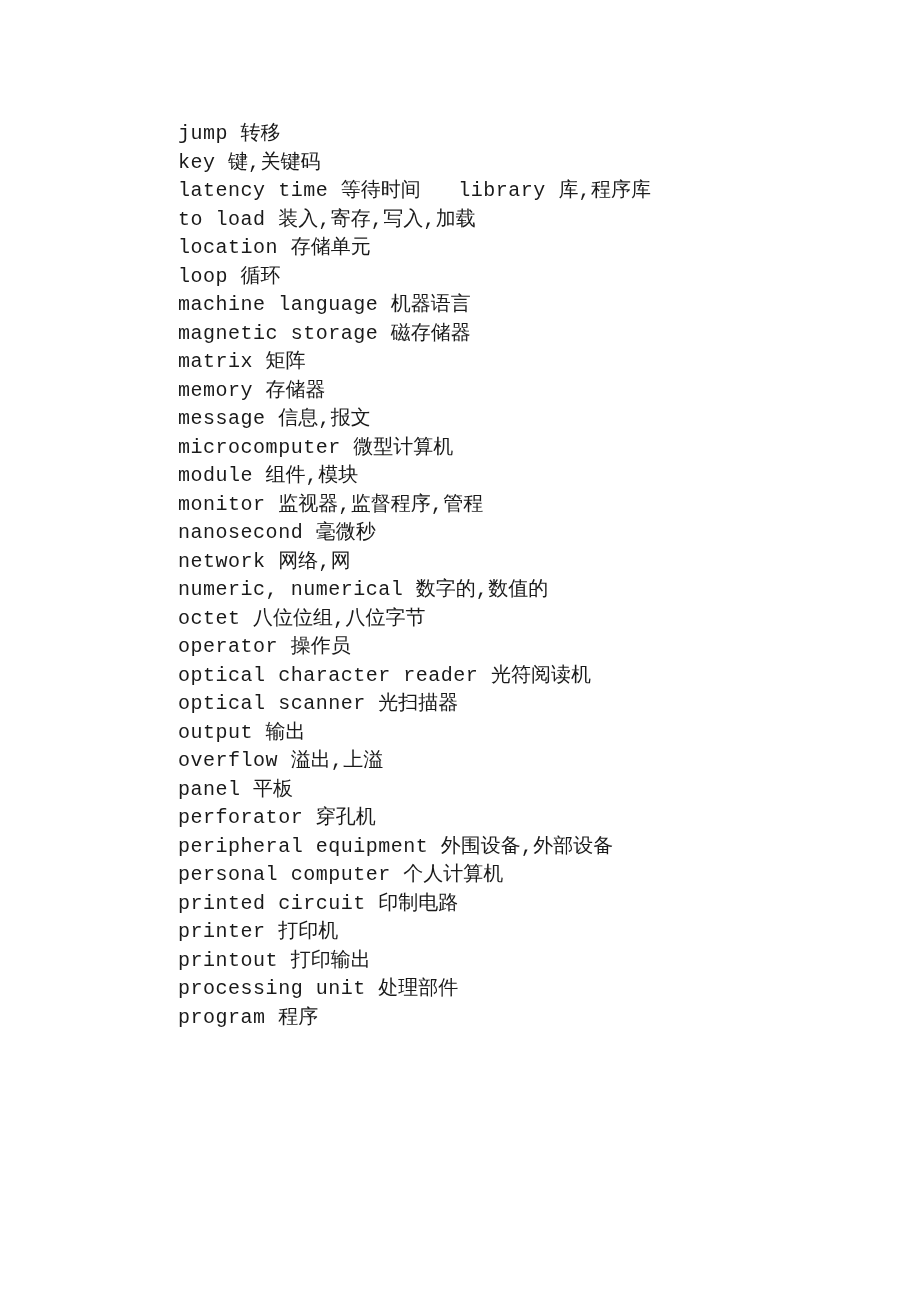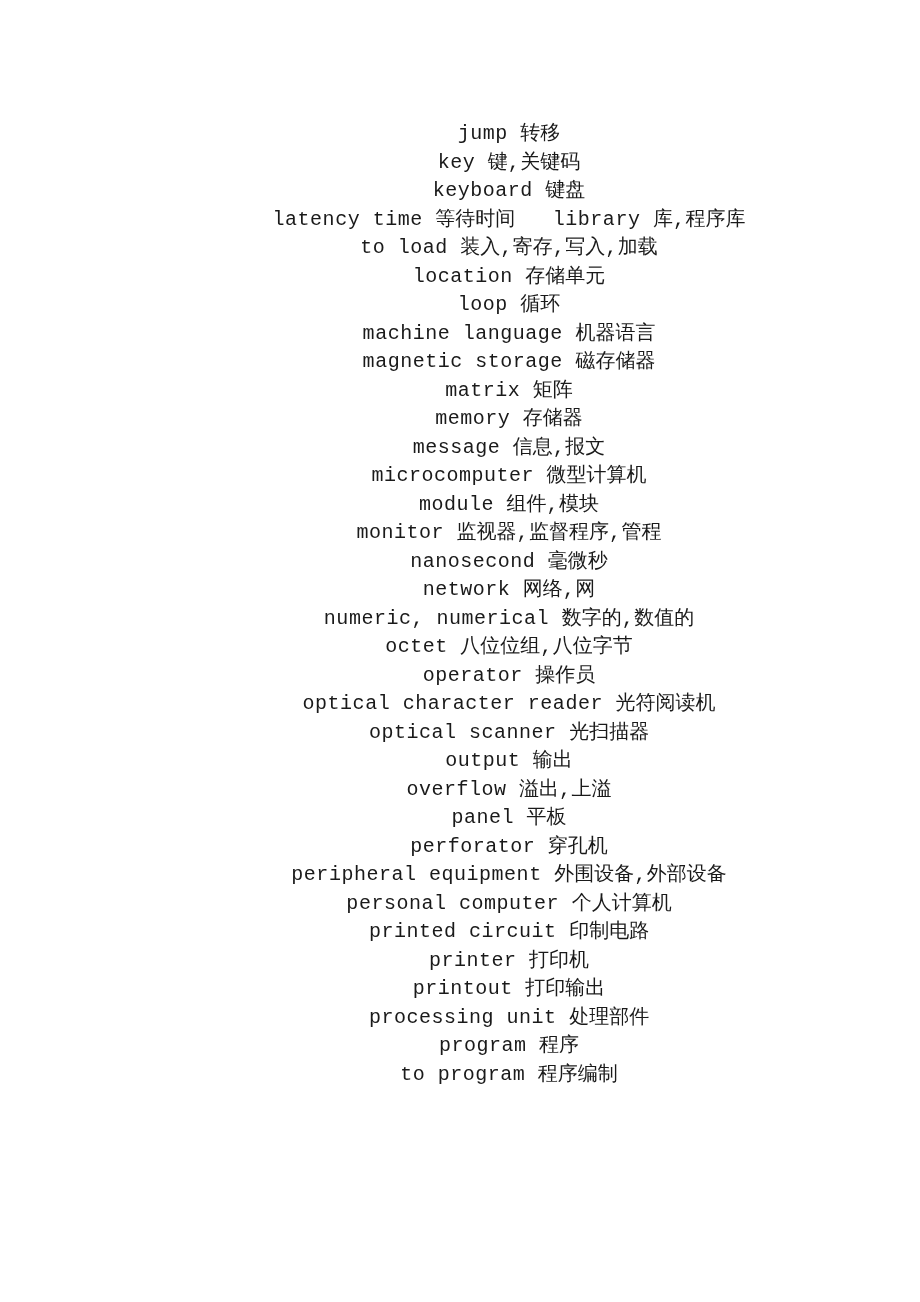--- a/index.html
+++ b/index.html
@@ -10,39 +10,37 @@
     height: 1302px;
     font-family: "SimSun", "宋体", "Courier New", monospace;
     font-size: 20px;
     color: #1a1a1a;
     line-height: 1.4;
   }
   .page {
     padding-top: 120px;
     padding-left: 178px;
     padding-right: 80px;
-    text-align: center;
   }
   .line {
     white-space: pre;
     margin-bottom: 0.5px;
   }
   .en {
     font-family: "Courier New", monospace;
     letter-spacing: 0.5px;
   }
 </style>
 </head>
 <body>
 
 <div class="page">
   <div id="list">
       <div class="line"><span class="en">j</span><span class="en">u</span><span class="en">m</span><span class="en">p</span><span class="en"> </span>转移</div>
       <div class="line"><span class="en">k</span><span class="en">e</span><span class="en">y</span><span class="en"> </span>键<span class="en">,</span>关键码</div>
-      <div class="line"><span class="en">k</span><span class="en">e</span><span class="en">y</span><span class="en">b</span><span class="en">o</span><span class="en">a</span><span class="en">r</span><span class="en">d</span><span class="en"> </span>键盘</div>
       <div class="line"><span class="en">l</span><span class="en">a</span><span class="en">t</span><span class="en">e</span><span class="en">n</span><span class="en">c</span><span class="en">y</span><span class="en"> </span><span class="en">t</span><span class="en">i</span><span class="en">m</span><span class="en">e</span><span class="en"> </span>等待时间<span class="en"> </span><span class="en"> </span><span class="en"> </span><span class="en">l</span><span class="en">i</span><span class="en">b</span><span class="en">r</span><span class="en">a</span><span class="en">r</span><span class="en">y</span><span class="en"> </span>库<span class="en">,</span>程序库</div>
       <div class="line"><span class="en">t</span><span class="en">o</span><span class="en"> </span><span class="en">l</span><span class="en">o</span><span class="en">a</span><span class="en">d</span><span class="en"> </span>装入<span class="en">,</span>寄存<span class="en">,</span>写入<span class="en">,</span>加载</div>
       <div class="line"><span class="en">l</span><span class="en">o</span><span class="en">c</span><span class="en">a</span><span class="en">t</span><span class="en">i</span><span class="en">o</span><span class="en">n</span><span class="en"> </span>存储单元</div>
       <div class="line"><span class="en">l</span><span class="en">o</span><span class="en">o</span><span class="en">p</span><span class="en"> </span>循环</div>
       <div class="line"><span class="en">m</span><span class="en">a</span><span class="en">c</span><span class="en">h</span><span class="en">i</span><span class="en">n</span><span class="en">e</span><span class="en"> </span><span class="en">l</span><span class="en">a</span><span class="en">n</span><span class="en">g</span><span class="en">u</span><span class="en">a</span><span class="en">g</span><span class="en">e</span><span class="en"> </span>机器语言</div>
       <div class="line"><span class="en">m</span><span class="en">a</span><span class="en">g</span><span class="en">n</span><span class="en">e</span><span class="en">t</span><span class="en">i</span><span class="en">c</span><span class="en"> </span><span class="en">s</span><span class="en">t</span><span class="en">o</span><span class="en">r</span><span class="en">a</span><span class="en">g</span><span class="en">e</span><span class="en"> </span>磁存储器</div>
       <div class="line"><span class="en">m</span><span class="en">a</span><span class="en">t</span><span class="en">r</span><span class="en">i</span><span class="en">x</span><span class="en"> </span>矩阵</div>
       <div class="line"><span class="en">m</span><span class="en">e</span><span class="en">m</span><span class="en">o</span><span class="en">r</span><span class="en">y</span><span class="en"> </span>存储器</div>
       <div class="line"><span class="en">m</span><span class="en">e</span><span class="en">s</span><span class="en">s</span><span class="en">a</span><span class="en">g</span><span class="en">e</span><span class="en"> </span>信息<span class="en">,</span>报文</div>
       <div class="line"><span class="en">m</span><span class="en">i</span><span class="en">c</span><span class="en">r</span><span class="en">o</span><span class="en">c</span><span class="en">o</span><span class="en">m</span><span class="en">p</span><span class="en">u</span><span class="en">t</span><span class="en">e</span><span class="en">r</span><span class="en"> </span>微型计算机</div>
@@ -59,15 +57,14 @@
       <div class="line"><span class="en">o</span><span class="en">v</span><span class="en">e</span><span class="en">r</span><span class="en">f</span><span class="en">l</span><span class="en">o</span><span class="en">w</span><span class="en"> </span>溢出<span class="en">,</span>上溢</div>
       <div class="line"><span class="en">p</span><span class="en">a</span><span class="en">n</span><span class="en">e</span><span class="en">l</span><span class="en"> </span>平板</div>
       <div class="line"><span class="en">p</span><span class="en">e</span><span class="en">r</span><span class="en">f</span><span class="en">o</span><span class="en">r</span><span class="en">a</span><span class="en">t</span><span class="en">o</span><span class="en">r</span><span class="en"> </span>穿孔机</div>
       <div class="line"><span class="en">p</span><span class="en">e</span><span class="en">r</span><span class="en">i</span><span class="en">p</span><span class="en">h</span><span class="en">e</span><span class="en">r</span><span class="en">a</span><span class="en">l</span><span class="en"> </span><span class="en">e</span><span class="en">q</span><span class="en">u</span><span class="en">i</span><span class="en">p</span><span class="en">m</span><span class="en">e</span><span class="en">n</span><span class="en">t</span><span class="en"> </span>外围设备<span class="en">,</span>外部设备</div>
       <div class="line"><span class="en">p</span><span class="en">e</span><span class="en">r</span><span class="en">s</span><span class="en">o</span><span class="en">n</span><span class="en">a</span><span class="en">l</span><span class="en"> </span><span class="en">c</span><span class="en">o</span><span class="en">m</span><span class="en">p</span><span class="en">u</span><span class="en">t</span><span class="en">e</span><span class="en">r</span><span class="en"> </span>个人计算机</div>
       <div class="line"><span class="en">p</span><span class="en">r</span><span class="en">i</span><span class="en">n</span><span class="en">t</span><span class="en">e</span><span class="en">d</span><span class="en"> </span><span class="en">c</span><span class="en">i</span><span class="en">r</span><span class="en">c</span><span class="en">u</span><span class="en">i</span><span class="en">t</span><span class="en"> </span>印制电路</div>
       <div class="line"><span class="en">p</span><span class="en">r</span><span class="en">i</span><span class="en">n</span><span class="en">t</span><span class="en">e</span><span class="en">r</span><span class="en"> </span>打印机</div>
       <div class="line"><span class="en">p</span><span class="en">r</span><span class="en">i</span><span class="en">n</span><span class="en">t</span><span class="en">o</span><span class="en">u</span><span class="en">t</span><span class="en"> </span>打印输出</div>
       <div class="line"><span class="en">p</span><span class="en">r</span><span class="en">o</span><span class="en">c</span><span class="en">e</span><span class="en">s</span><span class="en">s</span><span class="en">i</span><span class="en">n</span><span class="en">g</span><span class="en"> </span><span class="en">u</span><span class="en">n</span><span class="en">i</span><span class="en">t</span><span class="en"> </span>处理部件</div>
       <div class="line"><span class="en">p</span><span class="en">r</span><span class="en">o</span><span class="en">g</span><span class="en">r</span><span class="en">a</span><span class="en">m</span><span class="en"> </span>程序</div>
-      <div class="line"><span class="en">t</span><span class="en">o</span><span class="en"> </span><span class="en">p</span><span class="en">r</span><span class="en">o</span><span class="en">g</span><span class="en">r</span><span class="en">a</span><span class="en">m</span><span class="en"> </span>程序编制</div>
     </div>
 </div>
 
 </body></html>

